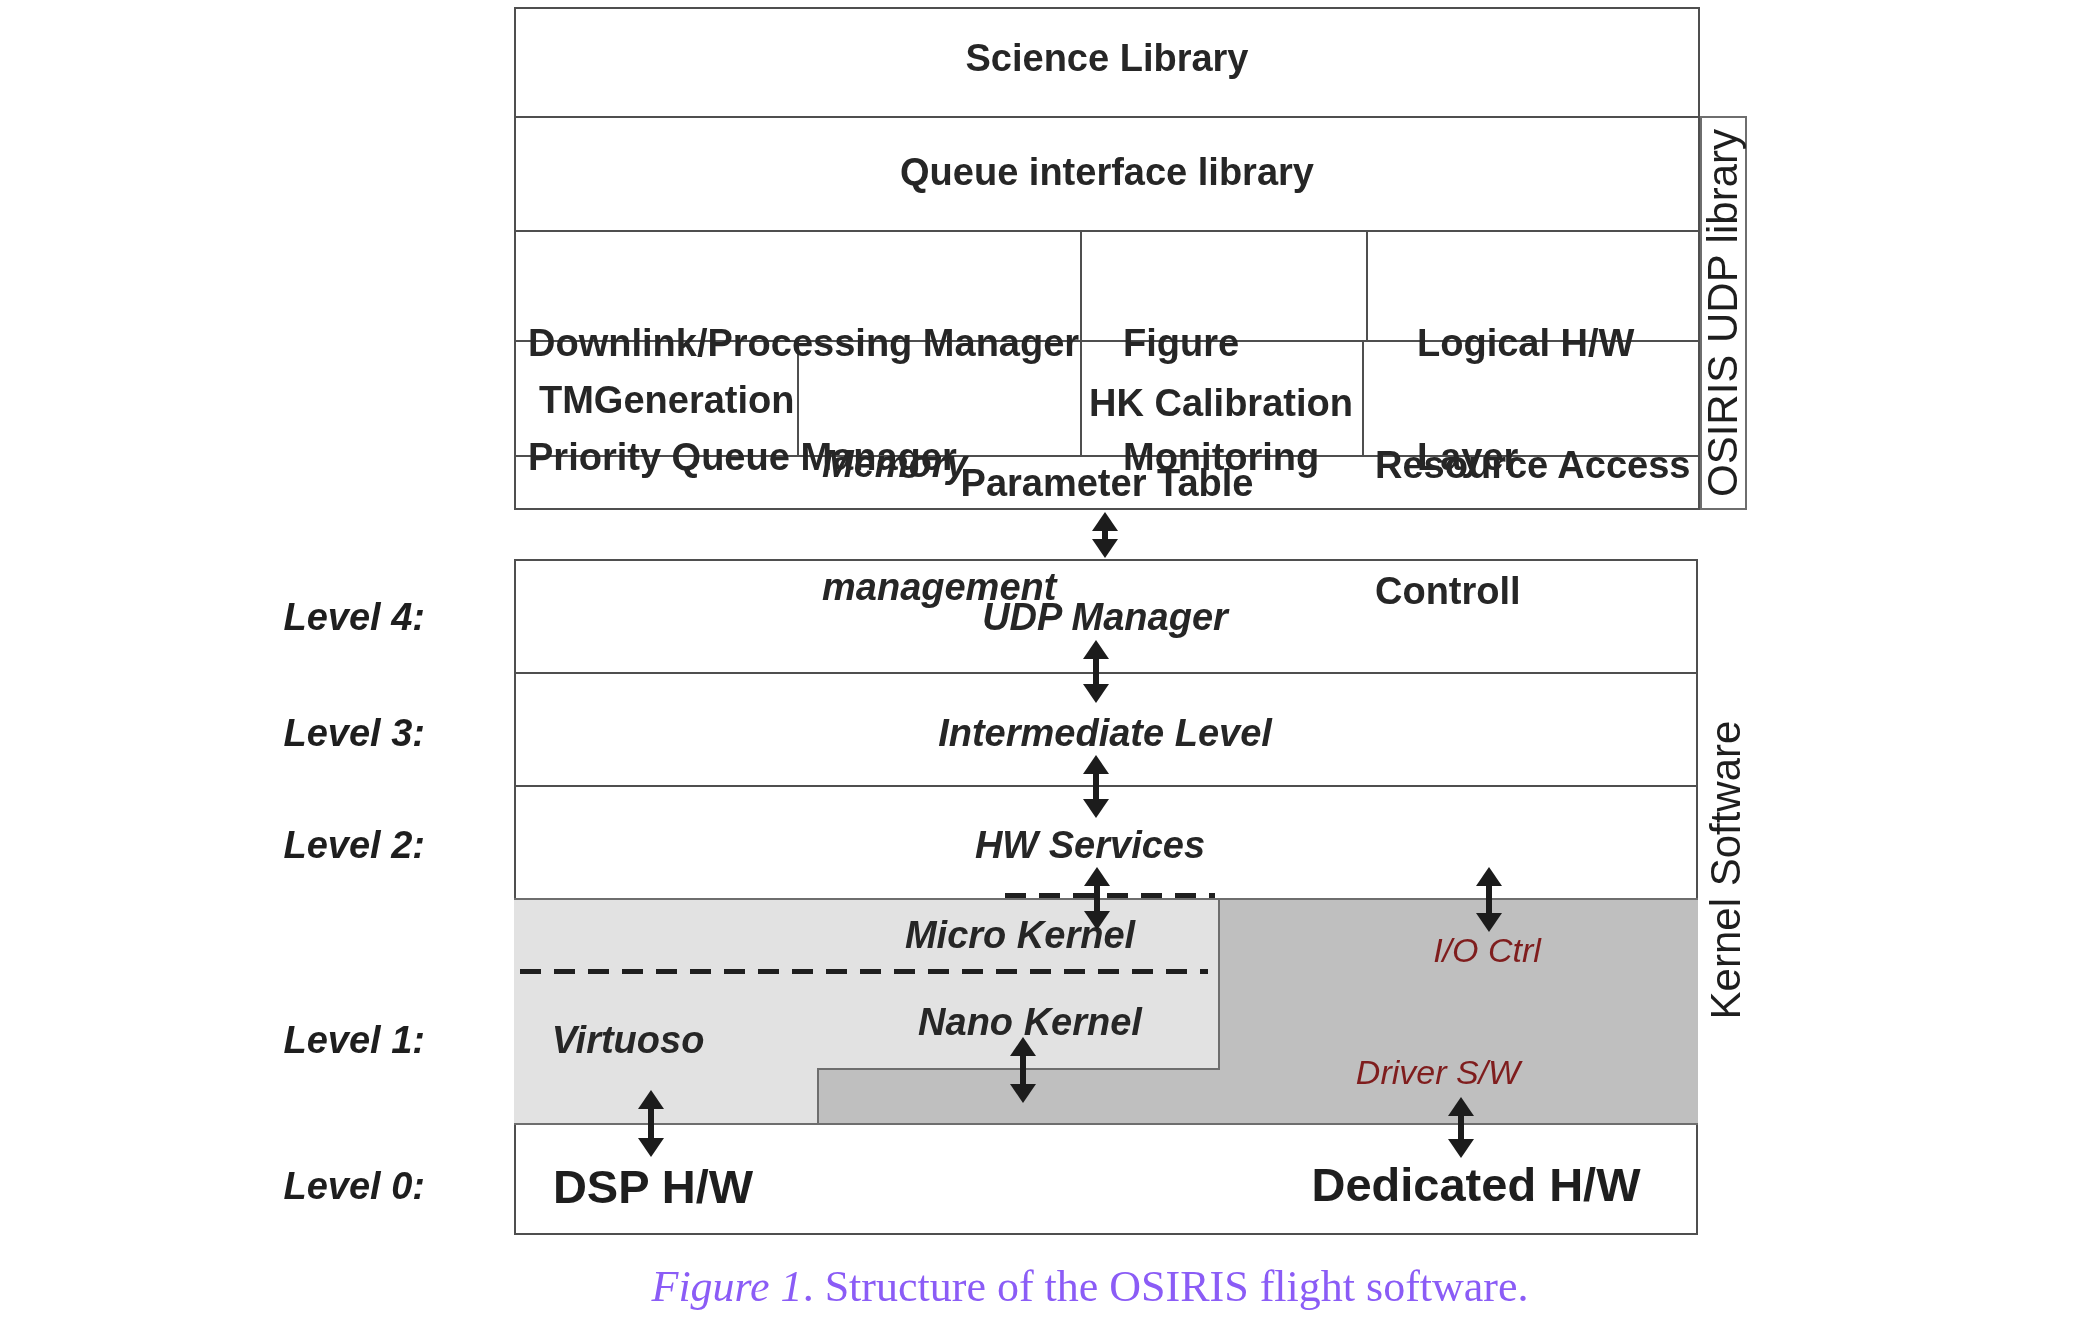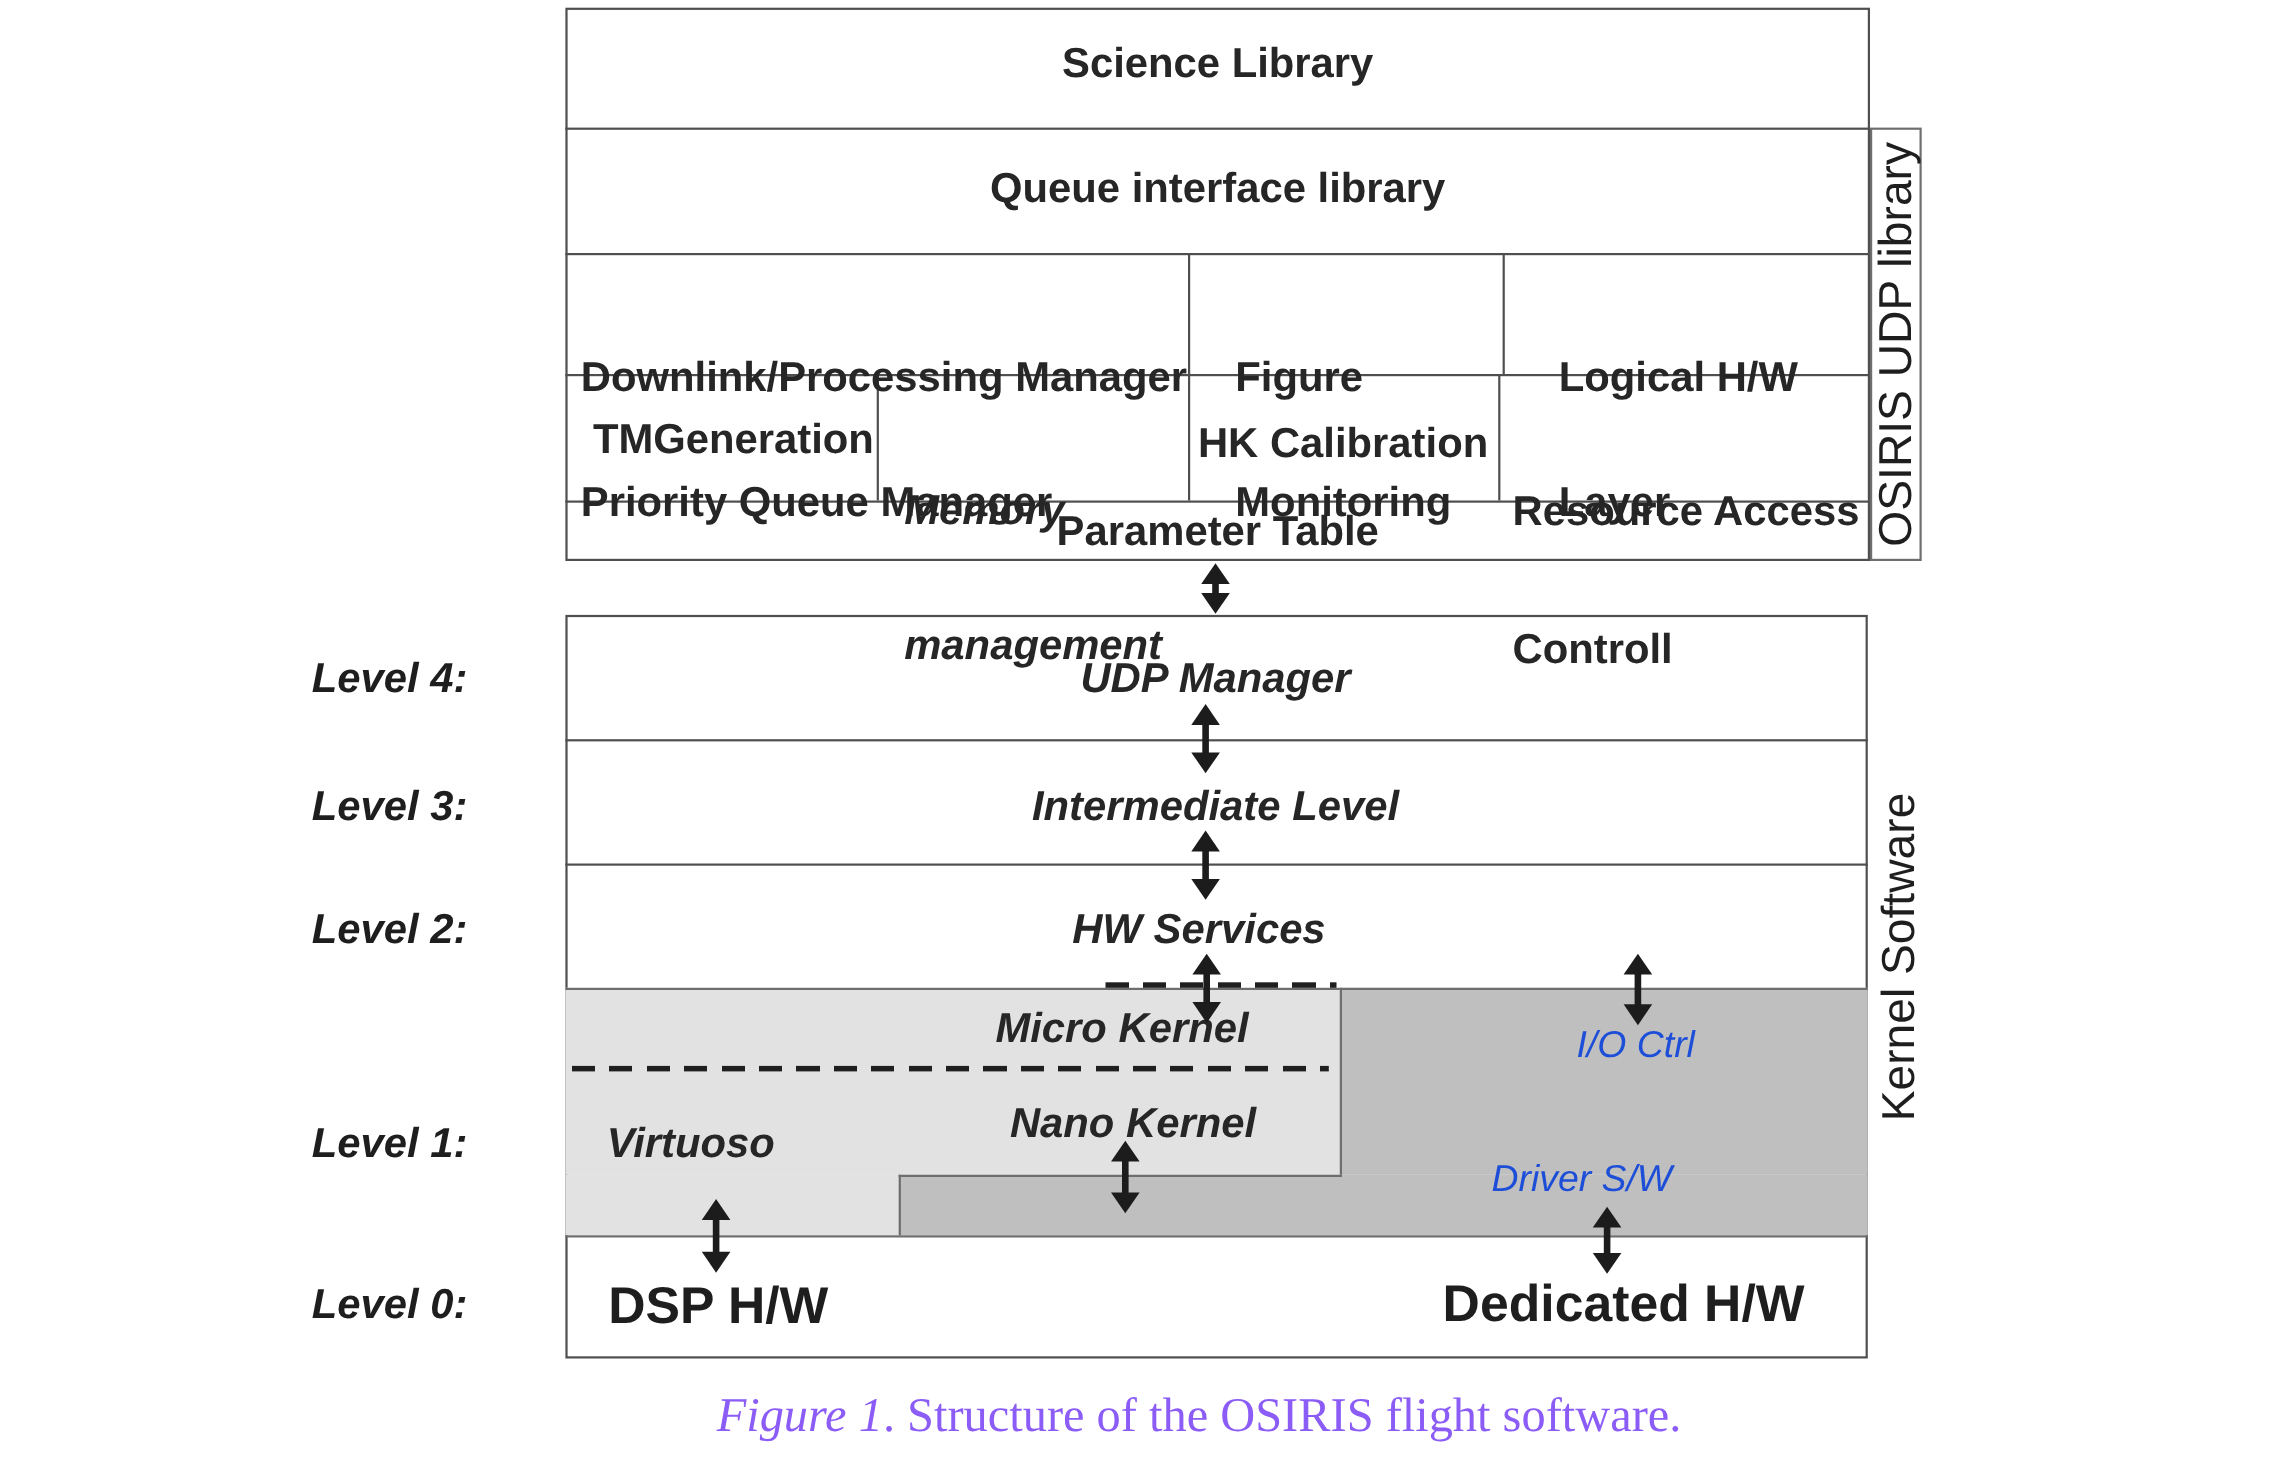--- a/index.html
+++ b/index.html
@@ -8,21 +8,21 @@
     font-family:"Liberation Sans", sans-serif; color:#262626; overflow:hidden;
   }
   .box { position:absolute; border:2px solid #4f4f4f; box-sizing:border-box; background:transparent; }
   .hline { position:absolute; height:2px; background:#4f4f4f; }
   .vline { position:absolute; width:2px; background:#4f4f4f; }
   .hline.soft, .vline.soft { background:#6e6e6e; }
   .fill { position:absolute; }
   .cell-bold { position:absolute; font-weight:bold; font-size:38px; line-height:38px; white-space:pre; }
   .cell-center { position:absolute; font-weight:bold; font-size:38px; line-height:38px; text-align:center; }
   .lvl-text { position:absolute; font-weight:bold; font-style:italic; font-size:38px; line-height:38px; transform:translateX(-50%); white-space:nowrap; }
-  .soft-ital { position:absolute; font-style:italic; font-size:34px; line-height:34px; transform:translateX(-50%); white-space:nowrap; color:#1d4ed8; }
+  .soft-ital { position:absolute; font-style:italic; font-size:34px; line-height:34px; transform:translateX(-50%); white-space:nowrap; color:#7f1d1d; }
   .hw-big { position:absolute; font-weight:bold; font-size:47px; line-height:47px; transform:translateX(-50%); white-space:nowrap; color:#1e1e1e; }
   .level-label { position:absolute; left:225px; width:200px; text-align:right; font-weight:bold; font-style:italic; font-size:38px; line-height:38px; color:#1e1e1e; }
   .rot-label { position:absolute; text-align:center; font-size:42px; line-height:48px; color:#1e1e1e; transform:rotate(-90deg); white-space:nowrap; }
   .dashed { position:absolute; height:5px; background:repeating-linear-gradient(90deg,#1f1f1f 0 21px,transparent 21px 34px); }
   .varrow { position:absolute; width:26px; }
   .varrow .shaft { position:absolute; left:50%; top:15px; bottom:15px; width:6px; transform:translateX(-50%); background:#1c1c1c; }
   .varrow .head-up { position:absolute; top:0; left:50%; transform:translateX(-50%); width:0; height:0;
     border-left:13px solid transparent; border-right:13px solid transparent; border-bottom:19px solid #1c1c1c; }
   .varrow .head-down { position:absolute; bottom:0; left:50%; transform:translateX(-50%); width:0; height:0;
     border-left:13px solid transparent; border-right:13px solid transparent; border-top:19px solid #1c1c1c; }

